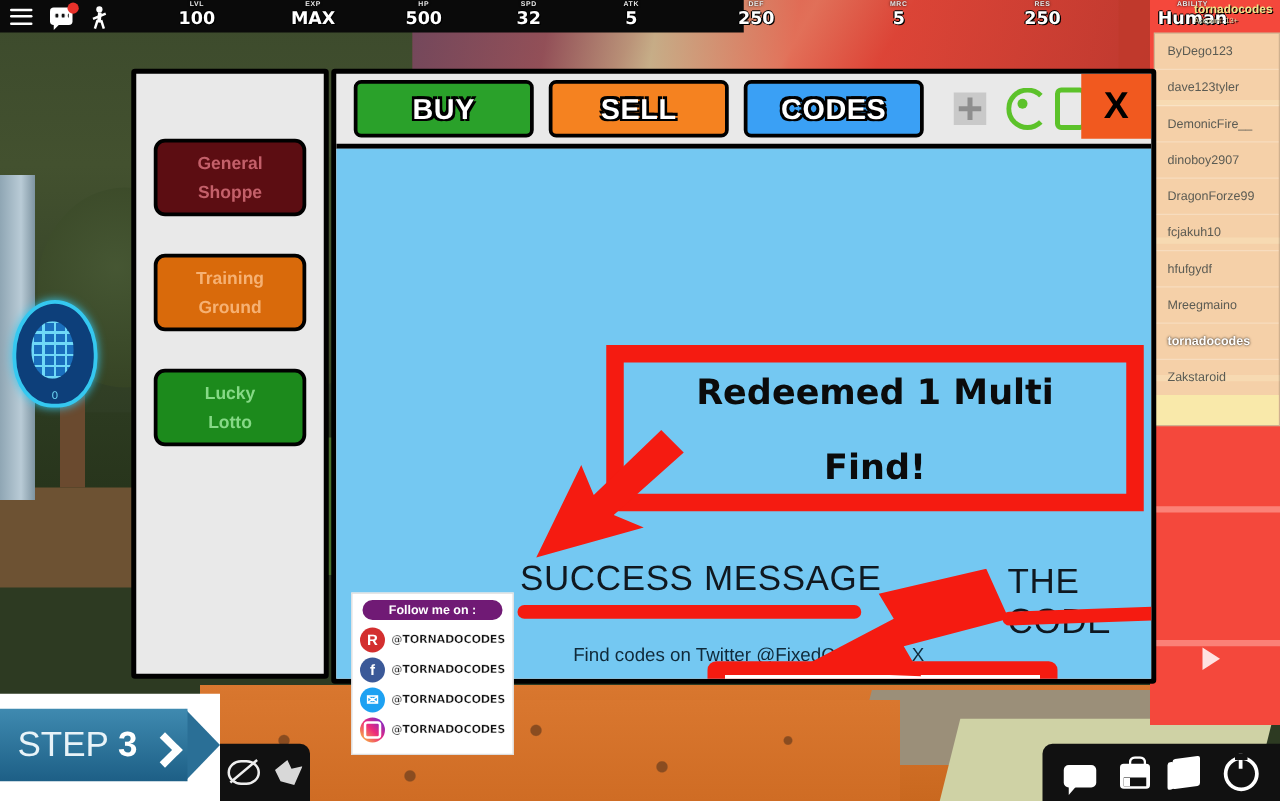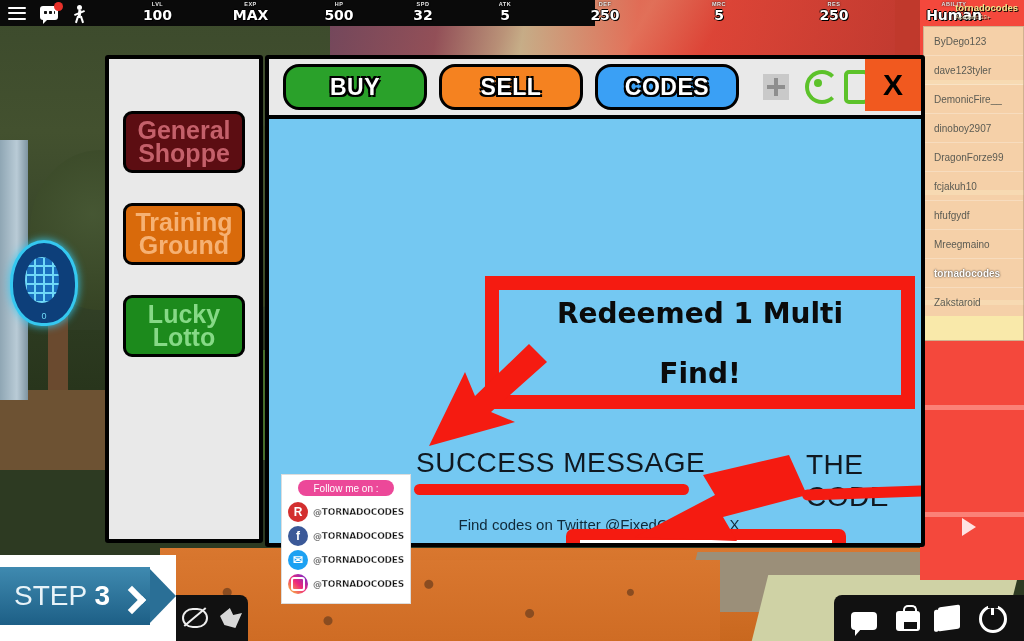--- a/index.html
+++ b/index.html
@@ -102,29 +102,29 @@
   .plist .tail{height:24px;background:rgba(250,235,170,.9);}
 
   
   .panel{position:absolute;left:105px;top:55px;width:820px;height:492px;}
   .panel-side{position:absolute;left:0;top:0;width:158px;height:488px;background:#e9e9e9;
     border:4px solid #000;border-radius:3px;box-sizing:border-box;}
   .side-title{padding-top:34px;text-align:center;font-size:30px;line-height:38px;color:#111;
     font-family:"Liberation Sans",sans-serif;letter-spacing:1px;}
   .store-btn{width:116px;height:56px;margin:0 auto;border:3px solid #000;border-radius:9px;
     display:flex;align-items:center;justify-content:center;text-align:center;
-    font-size:25px;font-weight:bold;line-height:23px;font-family:"Liberation Sans",sans-serif;}
+    font-size:14px;font-weight:bold;line-height:23px;font-family:"Liberation Sans",sans-serif;}
   .sb1{margin-top:52px;background:#5c0d12;color:#c4606a;}
   .sb2{margin-top:30px;background:#d96a0b;color:#f6b173;}
   .sb3{margin-top:30px;background:#1c8a1c;color:#86d986;}
 
   .panel-main{position:absolute;left:160px;top:0;width:660px;height:492px;
     background:#e9e9e9;border:4px solid #000;border-radius:3px;box-sizing:border-box;overflow:hidden;}
   .tabs{position:relative;height:56px;display:flex;align-items:center;gap:12px;padding-left:14px;}
-  .tab{height:40px;min-width:110px;padding:0 14px;border:3px solid #000;border-radius:16px;
+  .tab{height:40px;min-width:110px;padding:0 14px;border:3px solid #000;border-radius:6px;
     display:flex;align-items:center;justify-content:center;
     font-size:23px;font-weight:bold;color:#fff;letter-spacing:.5px;
     text-shadow:2px 2px 0 #000,-2px -2px 0 #000,2px -2px 0 #000,-2px 2px 0 #000;
     font-family:"Liberation Sans",sans-serif;}
   .tab-buy{background:#2aa12a;}
   .tab-sell{background:#f58220;}
   .tab-codes{background:#3aa0f5;}
   .plusbox{width:26px;height:26px;background:#c9c9c9;position:relative;margin-left:12px;}
   .plusbox:before,.plusbox:after{content:"";position:absolute;background:#8e8e8e;}
   .plusbox:before{left:11px;top:4px;width:4px;height:18px;}
@@ -161,22 +161,22 @@
   .codebox .inner{width:252px;height:38px;background:#fff;display:flex;align-items:center;justify-content:center;
     font-size:28px;font-weight:bold;color:#0b0b0b;font-family:"DejaVu Sans",sans-serif;}
 
   
   .arrow{position:absolute;}
   .arrow svg{display:block;}
 
   
   .social{position:absolute;left:281px;top:474px;width:128px;height:128px;background:#fff;
     border:1px solid #ddd;}
-  .social .hdr{margin:5px auto 4px;width:96px;height:16px;background:#ec4899;border-radius:9px;
-    color:#fff;font-size:10px;font-weight:normal;display:flex;align-items:center;justify-content:center;
+  .social .hdr{margin:5px auto 4px;width:112px;height:16px;background:#701a75;border-radius:9px;
+    color:#fff;font-size:10px;font-weight:bold;display:flex;align-items:center;justify-content:center;
     font-family:"Liberation Sans",sans-serif;}
   .social .srow{display:flex;align-items:center;gap:5px;padding:2px 0 2px 6px;}
   .sic{width:20px;height:20px;border-radius:50%;display:flex;align-items:center;justify-content:center;
     color:#fff;font-size:12px;font-weight:bold;font-family:"Liberation Sans",sans-serif;flex:0 0 auto;}
   .sic-roblox{background:#d32f2f;}
   .sic-fb{background:#3b5998;}
   .sic-tw{background:#1da1f2;}
   .sic-ig{background:linear-gradient(45deg,#f9ce34,#ee2a7b,#6228d7);}
   .sic-ig i{display:block;width:10px;height:10px;border:2px solid #fff;border-radius:3px;}
   .shandle{font-size:9px;font-weight:bold;color:#111;letter-spacing:-.2px;

